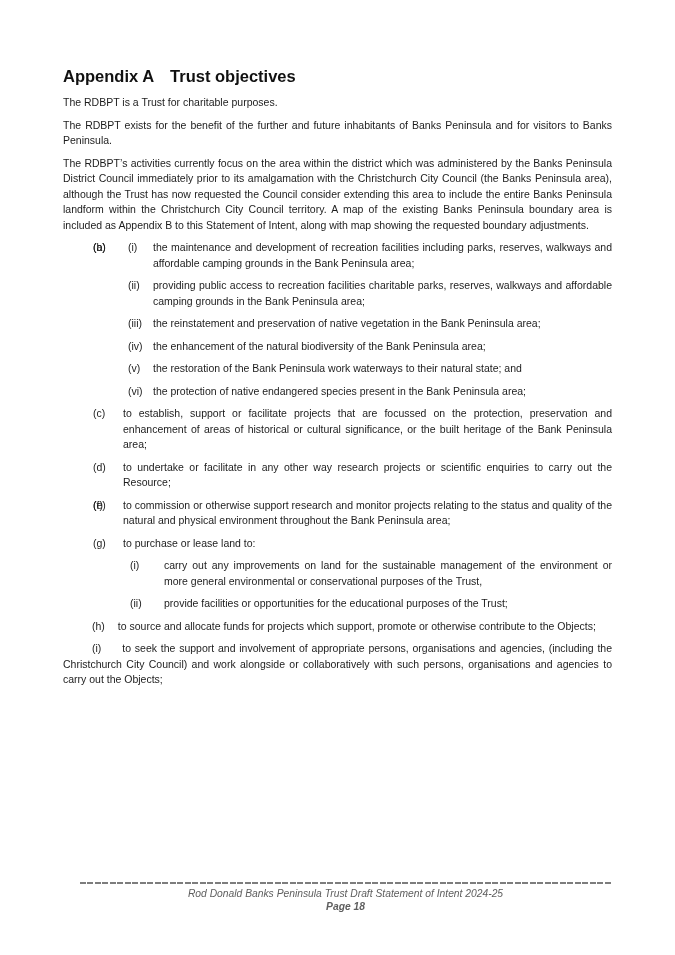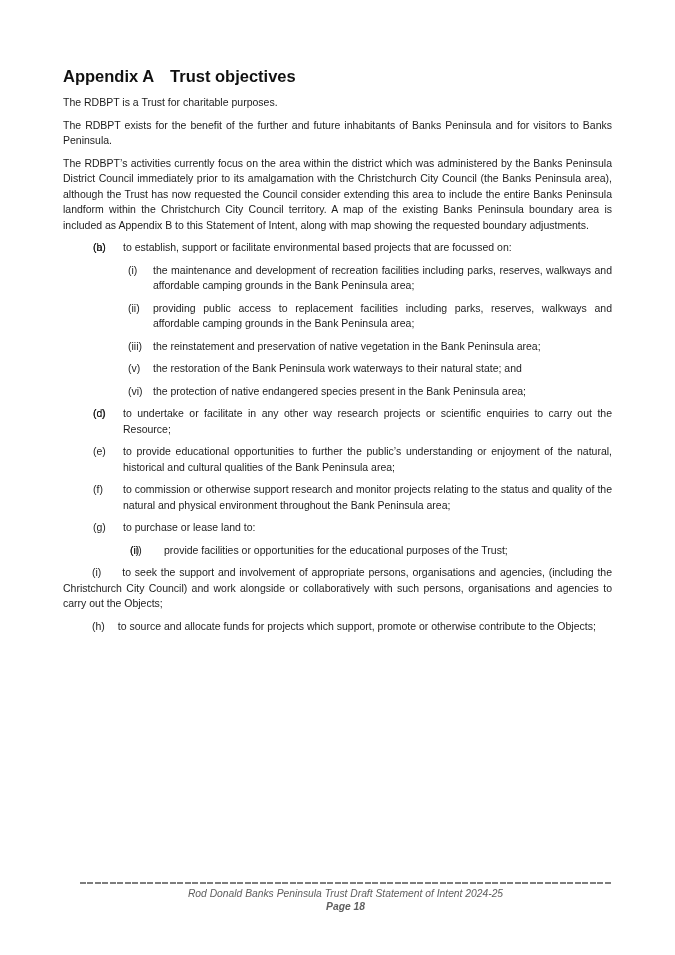--- a/index.html
+++ b/index.html
@@ -45,79 +45,83 @@
   <p class="para">The RDBPT is a Trust for charitable purposes.</p>
   <p class="para">The RDBPT exists for the benefit of the further and future inhabitants of Banks Peninsula and for visitors to Banks Peninsula.</p>
   <p class="para">The RDBPT’s activities currently focus on the area within the district which was administered by the Banks Peninsula District Council immediately prior to its amalgamation with the Christchurch City Council (the Banks Peninsula area), although the Trust has now requested the Council consider extending this area to include the entire Banks Peninsula landform within the Christchurch City Council territory.  A map of the existing Banks Peninsula boundary area is included as Appendix B to this Statement of Intent, along with map showing the requested boundary adjustments.</p>
 
   <div class="item">
     <span class="marker">(a)</span>
   </div>
 
   <div class="item">
     <span class="marker">(b)</span>
-    <div>to establish, support or facilitate environmental based projects that are focussed on:</div>
   </div>
 
   <div class="sub">
     <span class="marker">(i)</span>
     <div>the maintenance and development of recreation facilities including parks, reserves, walkways and affordable camping grounds in the Bank Peninsula area;</div>
   </div>
   <div class="sub">
     <span class="marker">(ii)</span>
-    <div>providing public access to replacement facilities including parks, reserves, walkways and affordable camping grounds in the Bank Peninsula area;</div>
+    <div>providing public access to recreation facilities charitable parks, reserves, walkways and affordable camping grounds in the Bank Peninsula area;</div>
   </div>
   <div class="sub">
     <span class="marker">(iii)</span>
     <div>the reinstatement and preservation of native vegetation in the Bank Peninsula area;</div>
+  </div>
+  <div class="sub">
+    <span class="marker">(iv)</span>
+    <div>the enhancement of the natural biodiversity of the Bank Peninsula area;</div>
   </div>
   <div class="sub">
     <span class="marker">(v)</span>
     <div>the restoration of the Bank Peninsula work waterways to their natural state; and</div>
   </div>
   <div class="sub">
     <span class="marker">(vi)</span>
     <div>the protection of native endangered species present in the Bank Peninsula area;</div>
   </div>
 
   <div class="item">
     <span class="marker">(c)</span>
+    <div>to establish, support or facilitate projects that are focussed on the protection, preservation and enhancement of areas of historical or cultural significance, or the built heritage of the Bank Peninsula area;</div>
   </div>
 
   <div class="item">
     <span class="marker">(d)</span>
     <div>to undertake or facilitate in any other way research projects or scientific enquiries to carry out the Resource;</div>
   </div>
 
   <div class="item">
     <span class="marker">(e)</span>
-    <div>to provide educational opportunities to further the public’s understanding or enjoyment of the natural, historical and cultural qualities of the Bank Peninsula area;</div>
   </div>
 
   <div class="item">
     <span class="marker">(f)</span>
     <div>to commission or otherwise support research and monitor projects relating to the status and quality of the natural and physical environment throughout the Bank Peninsula area;</div>
   </div>
 
   <div class="item">
     <span class="marker">(g)</span>
     <div>to purchase or lease land to:</div>
   </div>
 
   <div class="sub g">
     <span class="marker">(i)</span>
+    <div>carry out any improvements on land for the sustainable management of the environment or more general environmental or conservational purposes of the Trust,</div>
   </div>
   <div class="sub g">
     <span class="marker">(ii)</span>
     <div>provide facilities or opportunities for the educational purposes of the Trust;</div>
   </div>
 
+  <p class="hang"><span>(h)</span><span class="tab h"></span><span>to source and allocate funds for projects which support, promote or otherwise contribute to the Objects;</span></p>
+
   <p class="hang"><span>(i)</span><span class="tab i"></span><span>to seek the support and involvement of appropriate persons, organisations and agencies, (including the Christchurch City Council) and work alongside or collaboratively with such persons, organisations and agencies to carry out the Objects;</span></p>
-
-  <p class="hang"><span>(h)</span><span class="tab h"></span><span>to source and allocate funds for projects which support, promote or otherwise contribute to the Objects;</span></p>
 
   <div class="footer">
     <div class="rule"></div>
     <div class="ftitle">Rod Donald Banks Peninsula Trust Draft Statement of Intent 2024-25</div>
     <div class="fpage">Page 18</div>
   </div>
 
 </div>
 
 </body></html>

